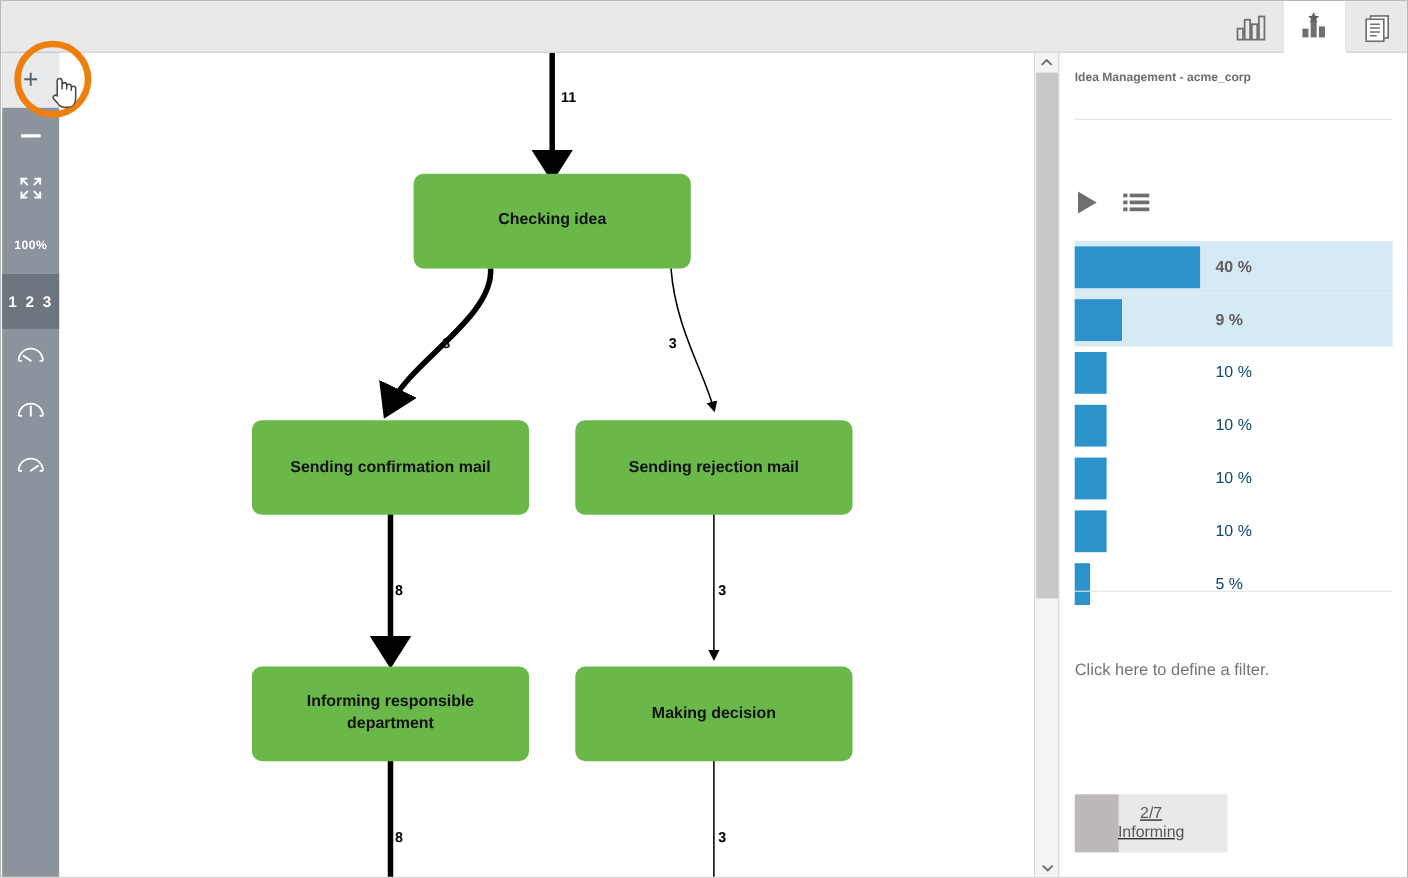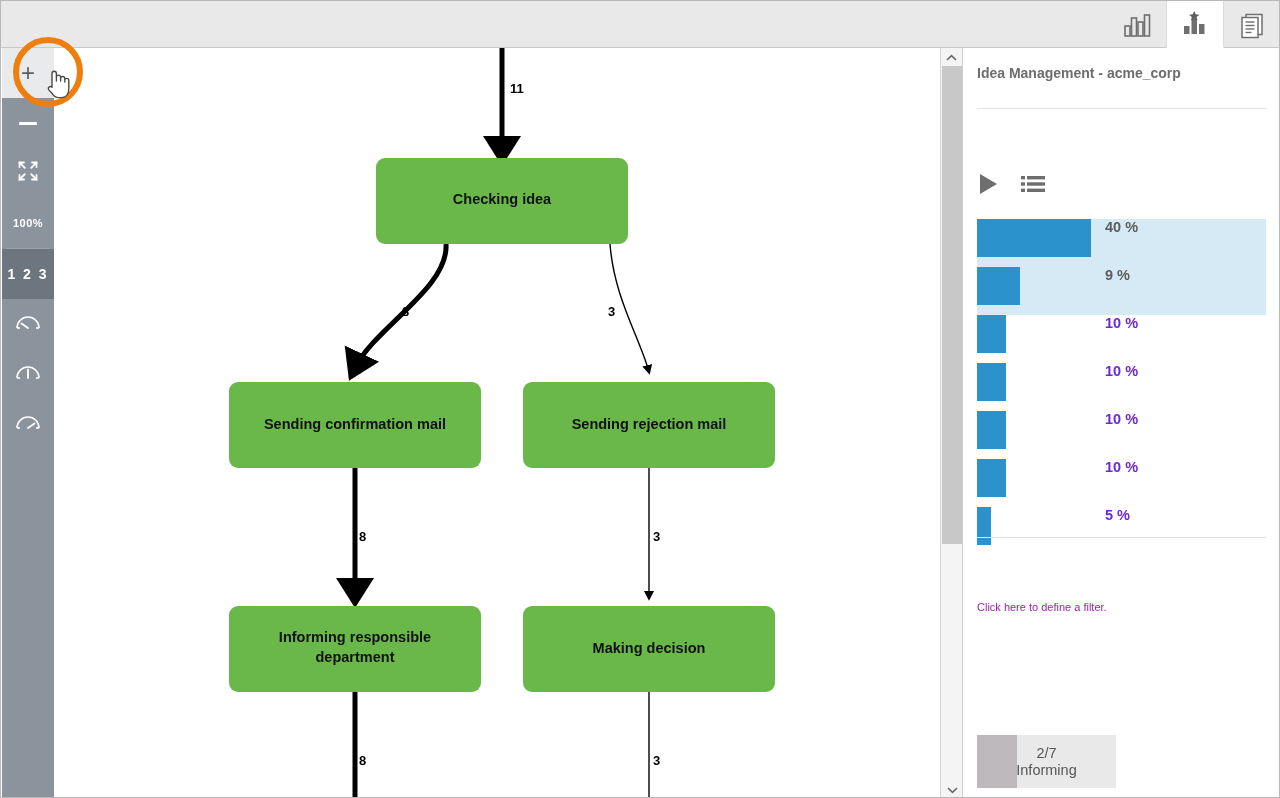--- a/index.html
+++ b/index.html
@@ -135,56 +135,56 @@
   
   .rpanel {
     position: absolute; left: 961px; top: 47px;
     width: 318px; height: 750px;
     background: #ffffff;
     border-left: 1px solid #d0d0d0;
     box-sizing: border-box;
   }
   .rp-title {
     position: absolute; left: 14px; top: 17px;
-    font-size: 14px; font-weight: bold; color: #6d6d6d;
+    font-size: 11px; font-weight: bold; color: #6d6d6d;
     white-space: nowrap;
   }
   .rp-divider {
     position: absolute; left: 14px; width: 289px; height: 1px; background: #e2e2e2;
   }
   .rp-actions {
     position: absolute; left: 14px; top: 124px;
     display: flex; align-items: center; gap: 22px;
   }
   .rp-action { cursor: pointer; display: flex; align-items: center; }
 
   .bars {
     position: absolute; left: 14px; top: 171px; width: 289px;
   }
   .bar-row {
     position: relative;
     height: 48px;
-    display: flex; 
+    display: flex; align-items: center;
   }
   .bar-row.selected { background: #d6eaf6; }
   .bar-fill { height: 38px; background: #2b92cc; }
   .bar-pct {
     position: absolute; left: 128px;
-    font-size: 14.5px; color: #6d28d9; font-weight: bold;
+    font-size: 14.5px; color: #0c4a6e;
   }
   .bar-row.selected .bar-pct { color: #5c5c5c; font-weight: bold; }
 
   .filter-text {
     position: absolute; left: 14px; top: 553px;
-    font-size: 11px; color: #a21caf;
+    font-size: 15px; color: #737373;
   }
 
   .counters {
-    position: absolute; left: 14px; bottom: 10px;
-    width: 289px; display: flex; gap: 11px;
+    position: absolute; left: 14px; bottom: 23px;
+    width: 289px; display: flex; gap: 11px; text-decoration: underline;
   }
   .counter {
     position: relative;
     width: 139px; height: 53px;
     background: #e9e9e9;
     overflow: hidden;
     cursor: pointer;
   }
   .counter-fill {
     position: absolute; left: 0; top: 0; height: 53px;

